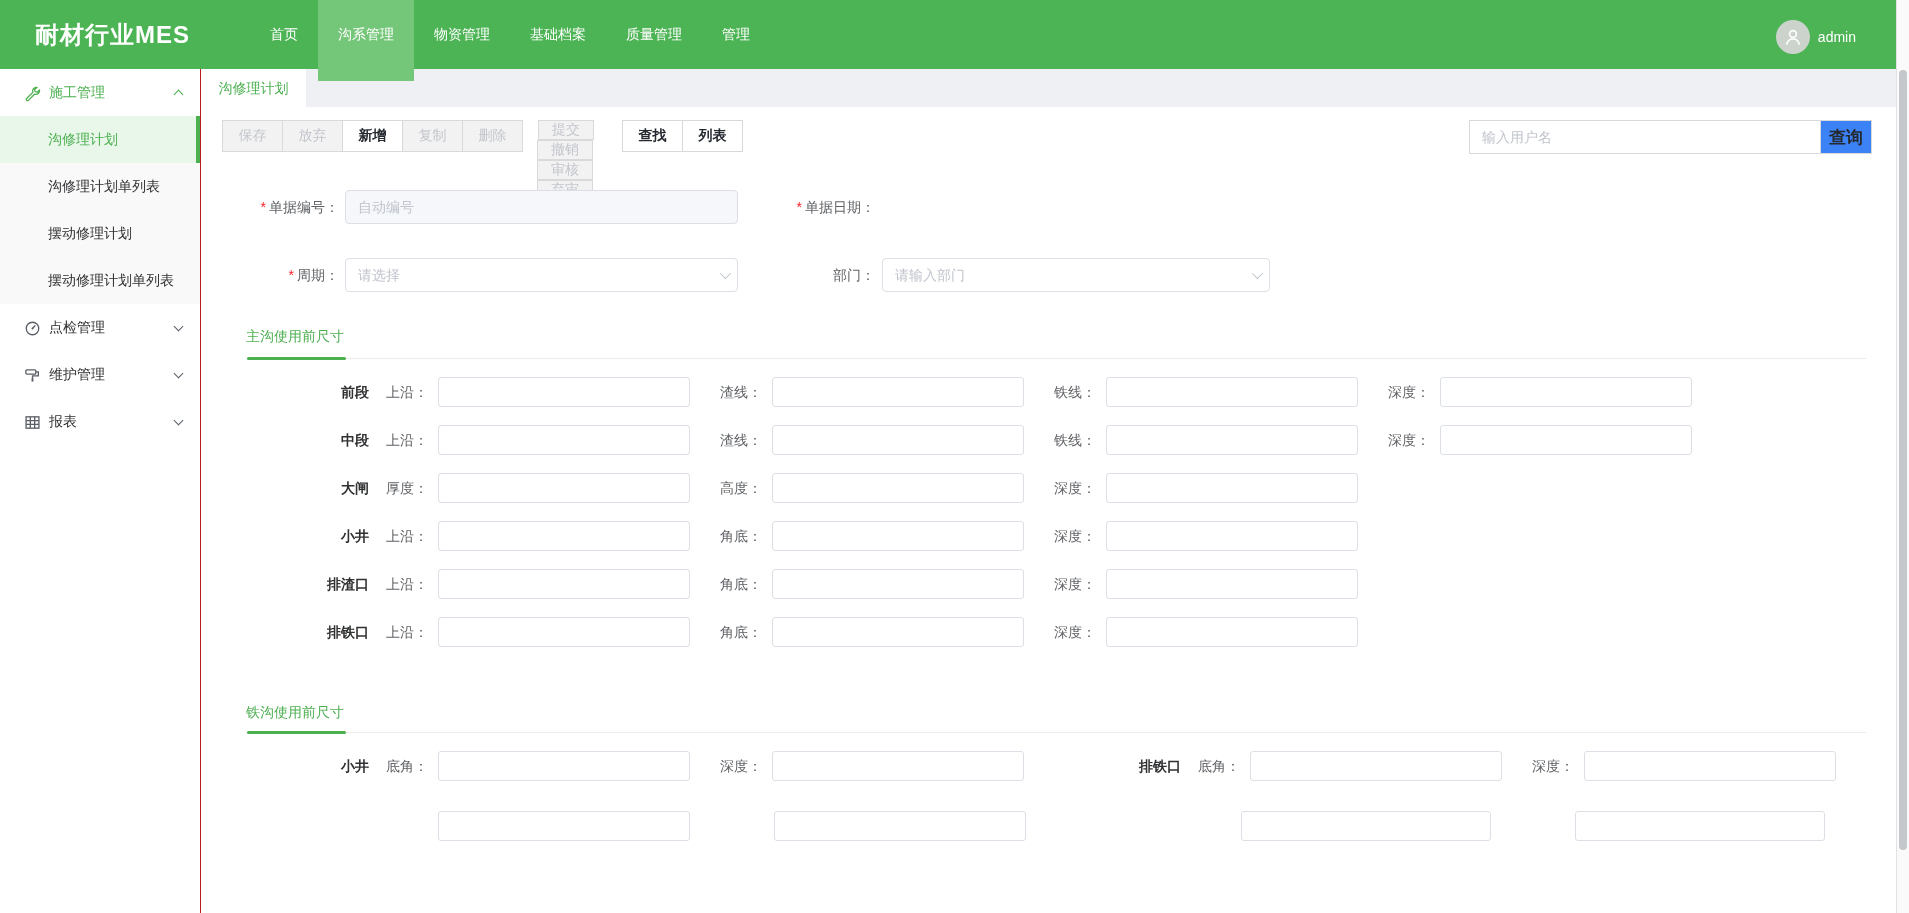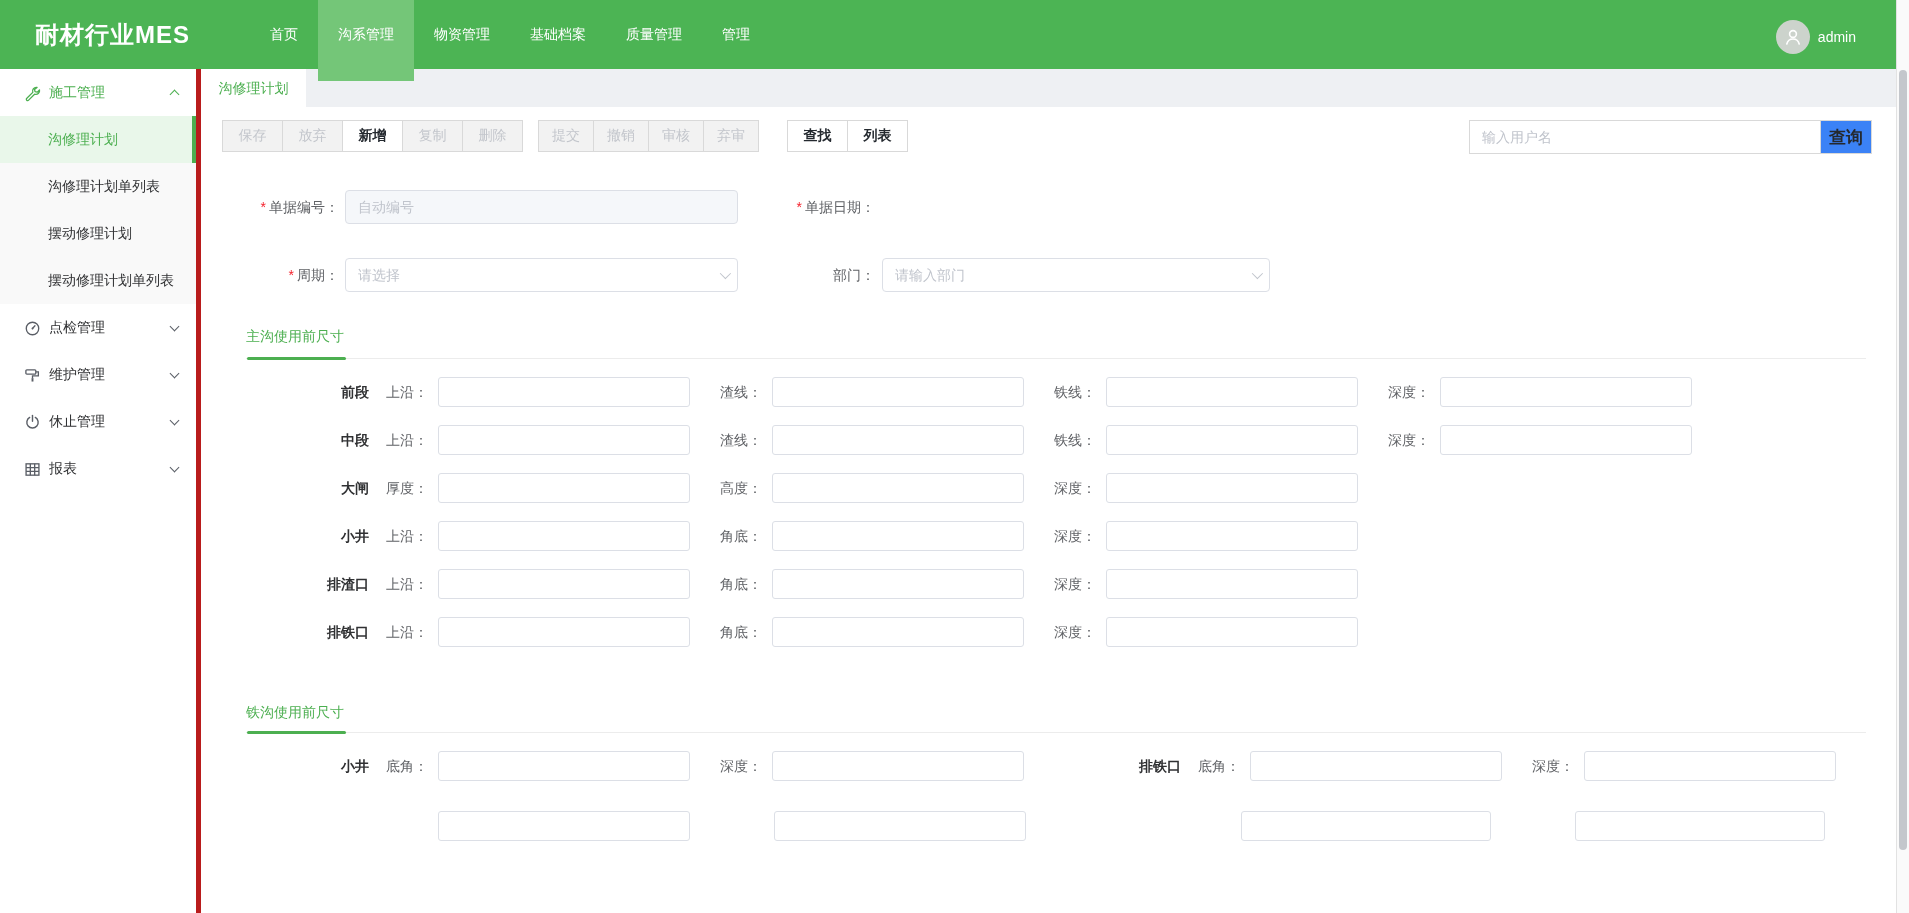--- a/index.html
+++ b/index.html
@@ -10,21 +10,21 @@
   .header { position:absolute; left:0; top:0; width:1896px; height:69px; background:#4cb454; display:flex; align-items:center; z-index:5; }
   .logo { margin-left:35px; width:170px; color:#fff; font-size:24px; font-weight:bold; letter-spacing:1px; }
   .topnav { display:flex; height:69px; margin-left:45px; }
   .topnav .nav-item { padding:0 20px; height:81px; line-height:69px; color:#fff; font-size:14px; cursor:pointer; }
   .topnav .nav-item.active { background:#74c678; }
   .header-user { position:absolute; right:40px; top:0; height:73px; display:flex; align-items:center; }
   .avatar { width:34px; height:34px; border-radius:50%; background:#ccd3cc; display:flex; align-items:center; justify-content:center; }
   .username { color:#fff; margin-left:8px; }
 
   
-  .sidebar { position:absolute; left:0; top:69px; bottom:0; width:201px; background:#fff; border-right:5px solid #b91c1c; z-index:4; }
+  .sidebar { position:absolute; left:0; top:69px; bottom:0; width:201px; background:#fff; border-right:1px solid #b91c1c; z-index:4; }
   .side-group { height:47px; display:flex; align-items:center; padding:0 18px 0 24px; cursor:pointer; color:#303133; }
   .side-group .g-icon { width:16px; height:16px; margin-right:9px; flex:none; }
   .side-group .g-label { flex:1; font-size:14px; }
   .side-group.active-parent { color:#4caf50; }
   .chev { width:7px; height:7px; border-right:1.6px solid #5a5e66; border-bottom:1.6px solid #5a5e66; transform:rotate(45deg); margin-top:-3px; }
   .chev.up { transform:rotate(-135deg); margin-top:4px; border-color:#4caf50; }
   .submenu { background:#f9f9f9; }
   .side-sub { position:relative; height:47px; line-height:47px; padding-left:48px; cursor:pointer; color:#303133; font-size:14px; }
   .side-sub.active { background:#e9f7ea; color:#4caf50; }
   .side-sub.active::after { content:""; position:absolute; right:0; top:0; width:4px; height:100%; background:#4caf50; }
@@ -36,21 +36,21 @@
   
   .content { position:absolute; left:201px; top:107px; right:13px; bottom:0; background:#fff; overflow:hidden; }
 
   .toolbar { position:relative; margin-top:13px; height:34px; display:flex; }
   .btn-group { display:flex; }
   .btn { height:32px; border:1px solid #d9d9d9; background:#fff; font-size:14px; color:#24292f; font-weight:600;
          display:flex; align-items:center; justify-content:center; cursor:pointer; font-family:inherit; }
   .btn + .btn { margin-left:-1px; }
   .btn.disabled { background:#f2f2f2; color:#c3c6cc; font-weight:400; cursor:default; }
   .g1 { margin-left:21px; } .g1 .btn { width:61px; }
-  .g2 { margin-left:15px; } .g2 .btn { width:56px; }
+  .g2 { margin-left:15px;flex-direction:column; } .g2 .btn { width:56px; }
   .g3 { margin-left:28px; } .g3 .btn { width:61px; }
   .searchbox { position:absolute; right:24px; top:0; height:34px; display:flex; }
   .searchbox input { width:351px; height:34px; border:1px solid #d9d9d9; border-right:none; padding:0 12px; font-size:14px; color:#303133; outline:none; font-family:inherit; }
   .searchbox input::placeholder { color:#c0c4cc; }
   .search-btn { width:52px; height:34px; border:1px solid #d9d9d9; background:#3b82f6; font-size:17px; font-weight:600; color:#24292f; cursor:pointer; font-family:inherit; }
 
   
   .top-row { display:flex; margin-left:44px; height:34px; align-items:center; }
   .row1 { margin-top:36px; } .row2 { margin-top:34px; }
   .t-label { line-height:34px; text-align:right; color:#606266; font-size:14px; white-space:nowrap; }
@@ -147,30 +147,20 @@
           <path d="M12.5 5.2h2.7v4.2H9v2.4" fill="none" stroke="#5a5e66" stroke-width="1.4"></path>
           <rect x="8" y="11.8" width="2" height="3.6" fill="#5a5e66"></rect>
         </svg>
       </span>
       <span class="g-label">维护管理</span>
       <span class="chev"></span>
     </div>
     <div class="side-group">
       <span class="g-icon">
         <svg width="17" height="17" viewBox="0 0 18 18">
-          <path d="M6 3.6a6 6 0 1 0 6 0" fill="none" stroke="#5a5e66" stroke-width="1.5" stroke-linecap="round"></path>
-          <path d="M9 1.6v6" stroke="#5a5e66" stroke-width="1.5" stroke-linecap="round"></path>
-        </svg>
-      </span>
-      <span class="g-label">休止管理</span>
-      <span class="chev"></span>
-    </div>
-    <div class="side-group">
-      <span class="g-icon">
-        <svg width="17" height="17" viewBox="0 0 18 18">
           <rect x="2.2" y="3" width="13.6" height="12" fill="none" stroke="#5a5e66" stroke-width="1.4"></rect>
           <path d="M2.2 7h13.6M2.2 11h13.6M6.7 3v12M11.3 3v12" stroke="#5a5e66" stroke-width="1.4"></path>
         </svg>
       </span>
       <span class="g-label">报表</span>
       <span class="chev"></span>
     </div>
   </div>
 
 <div class="tabstrip">

